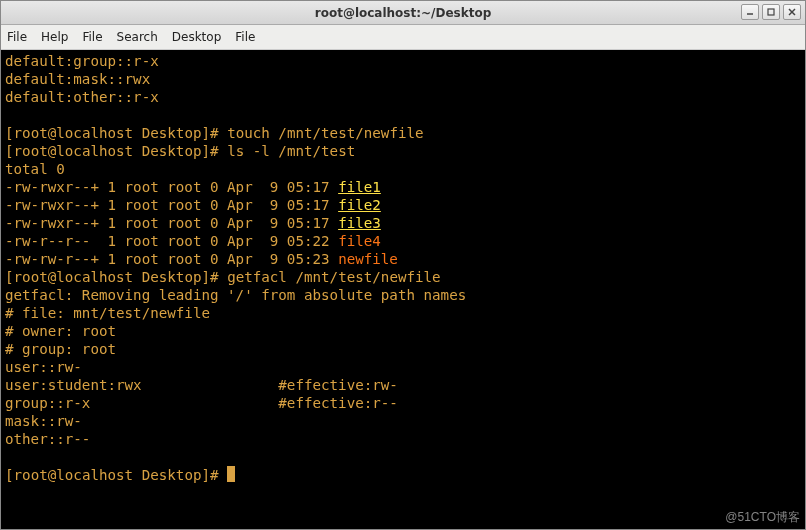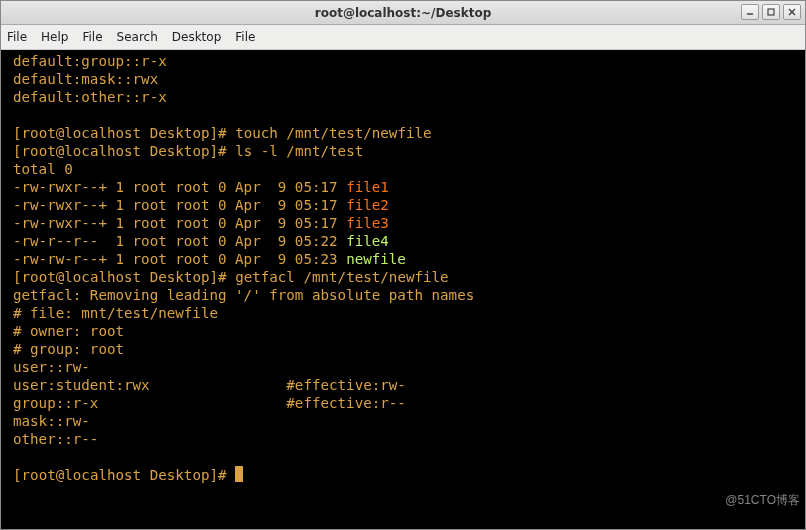--- a/index.html
+++ b/index.html
@@ -81,36 +81,35 @@
       background: #000;
       padding: 2px 4px;
       font-size: 14.2px;
       line-height: 18px;
       white-space: pre;
       overflow: hidden;
       color: #d9a243;
     }
     .line {
       display: block;
-      margin-left: 8px;
     }
-    .orange { color: #bef264; }
-    .green  { color: #f97316; }
+    .orange { color: #f97316; }
+    .green  { color: #fde047; text-decoration: underline; }
     .prompt-brace { color: #d9a243; }
     .cursor {
       display: inline-block;
       width: 8px;
       height: 16px;
       background: #d9a243;
       vertical-align: -2px;
     }
     .watermark {
       position: absolute;
       right: 6px;
-      bottom: 21px;
+      bottom: 4px;
       font-family: sans-serif;
       font-size: 12px;
       color: #bbb;
       opacity: 0.7;
     }
   </style>
 </head>
 <body>
 
 <div class="window">

